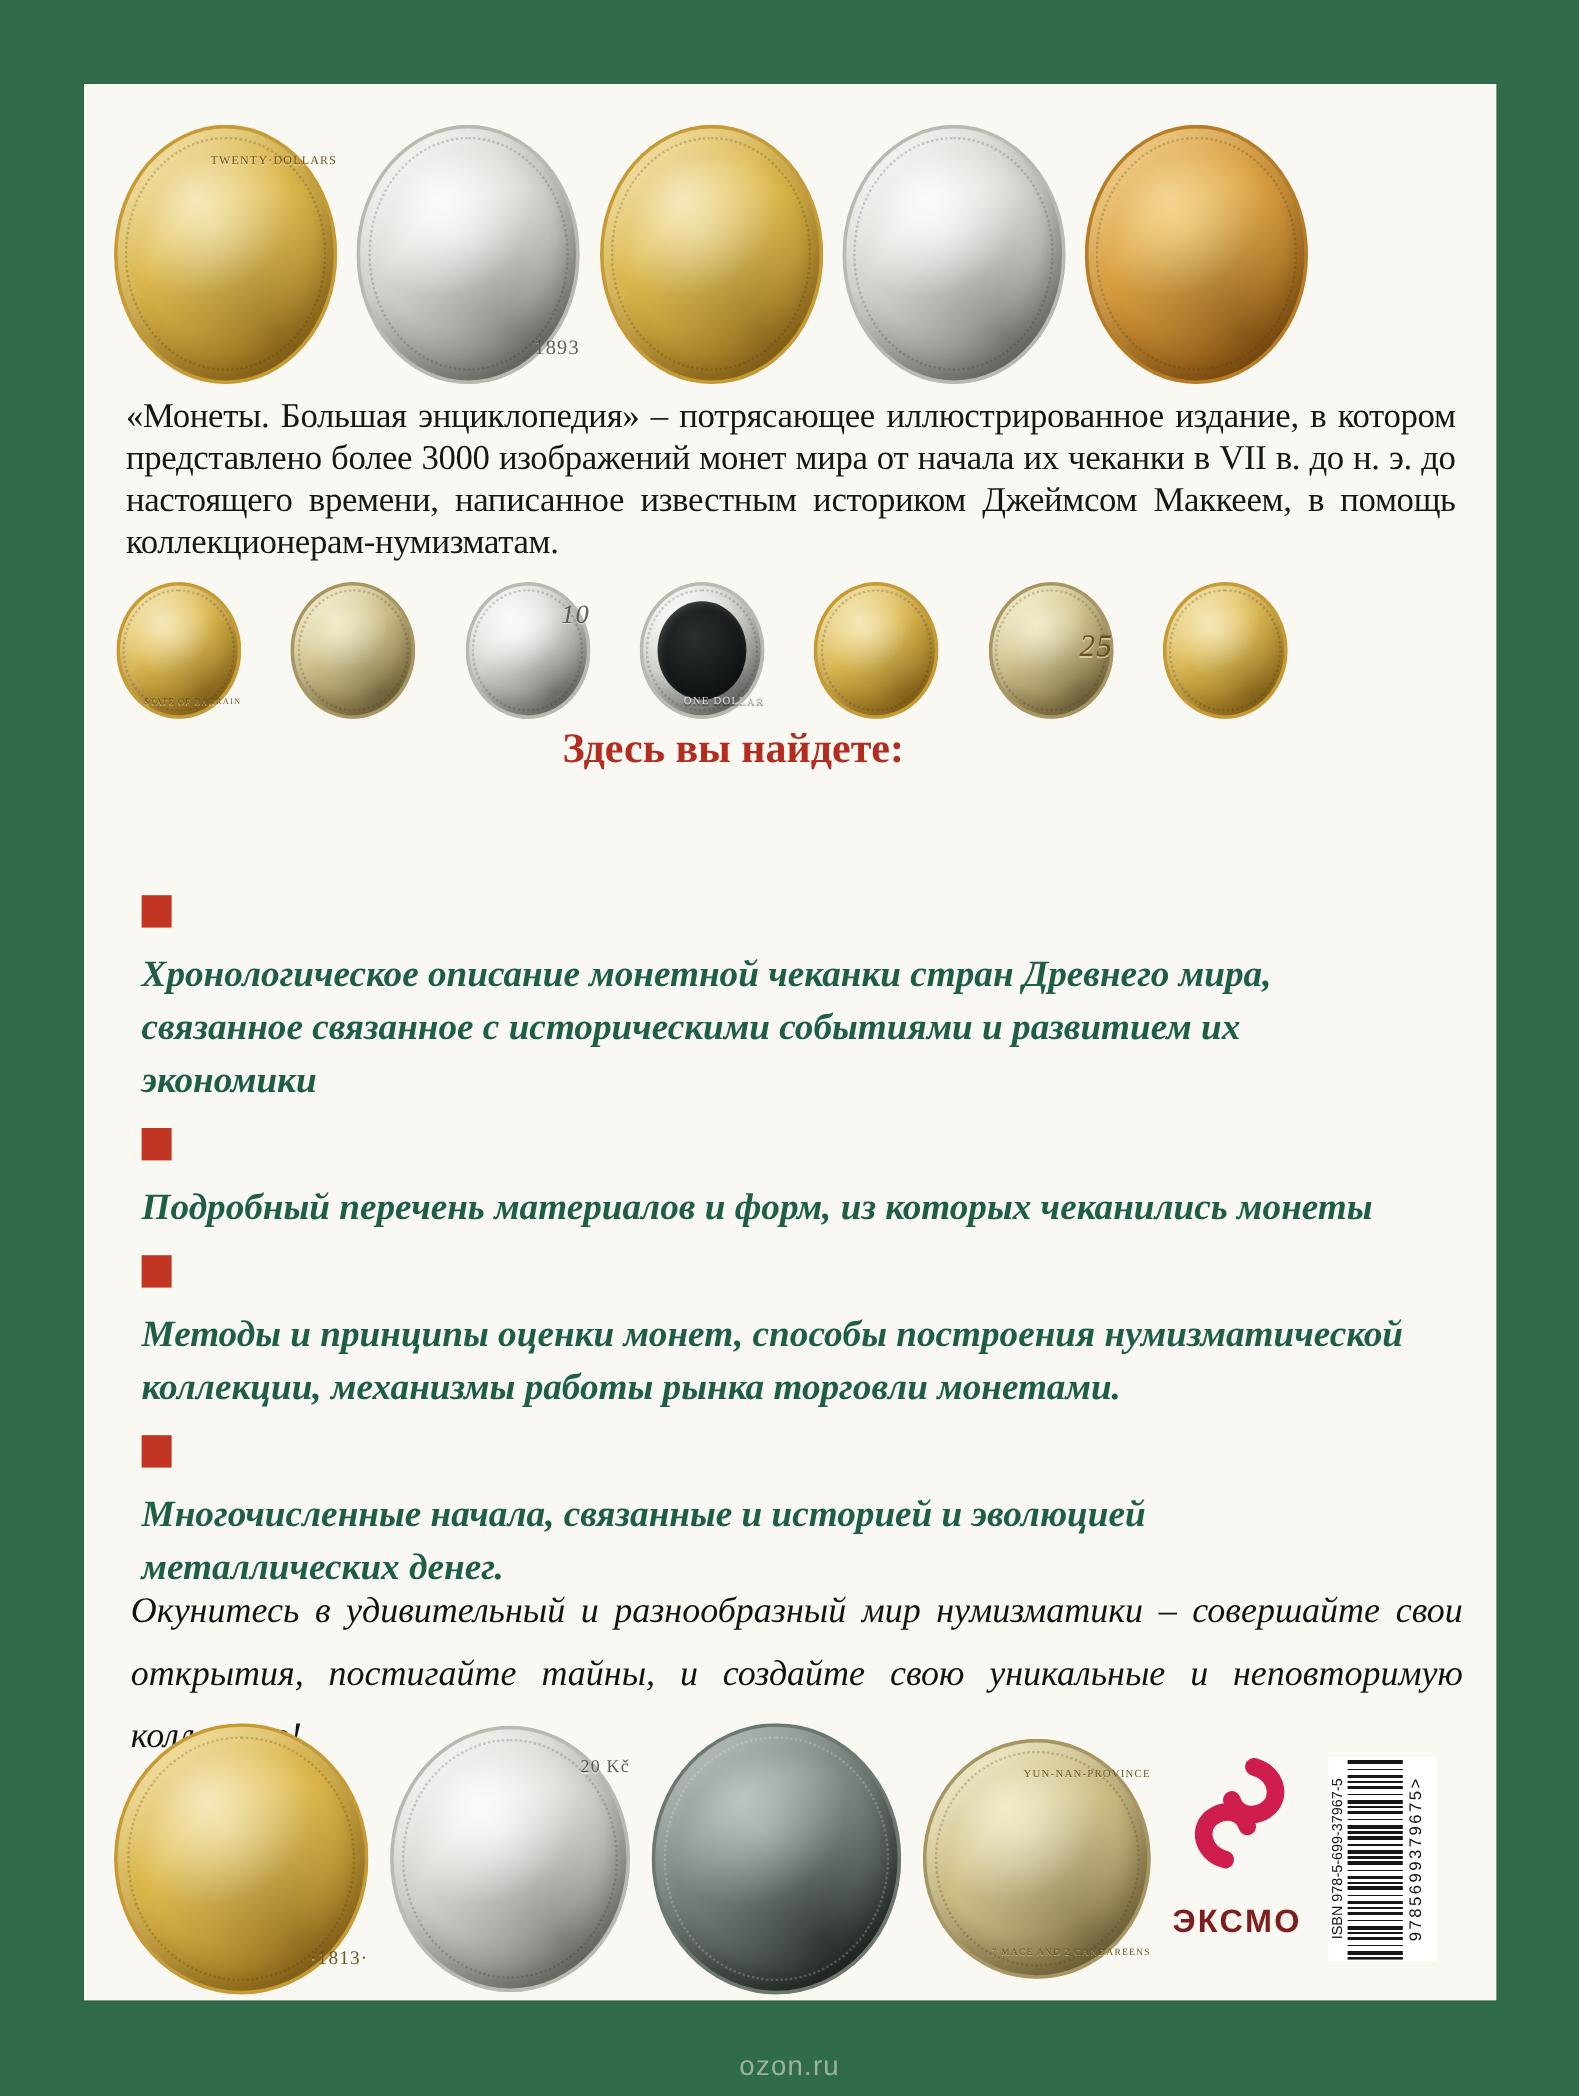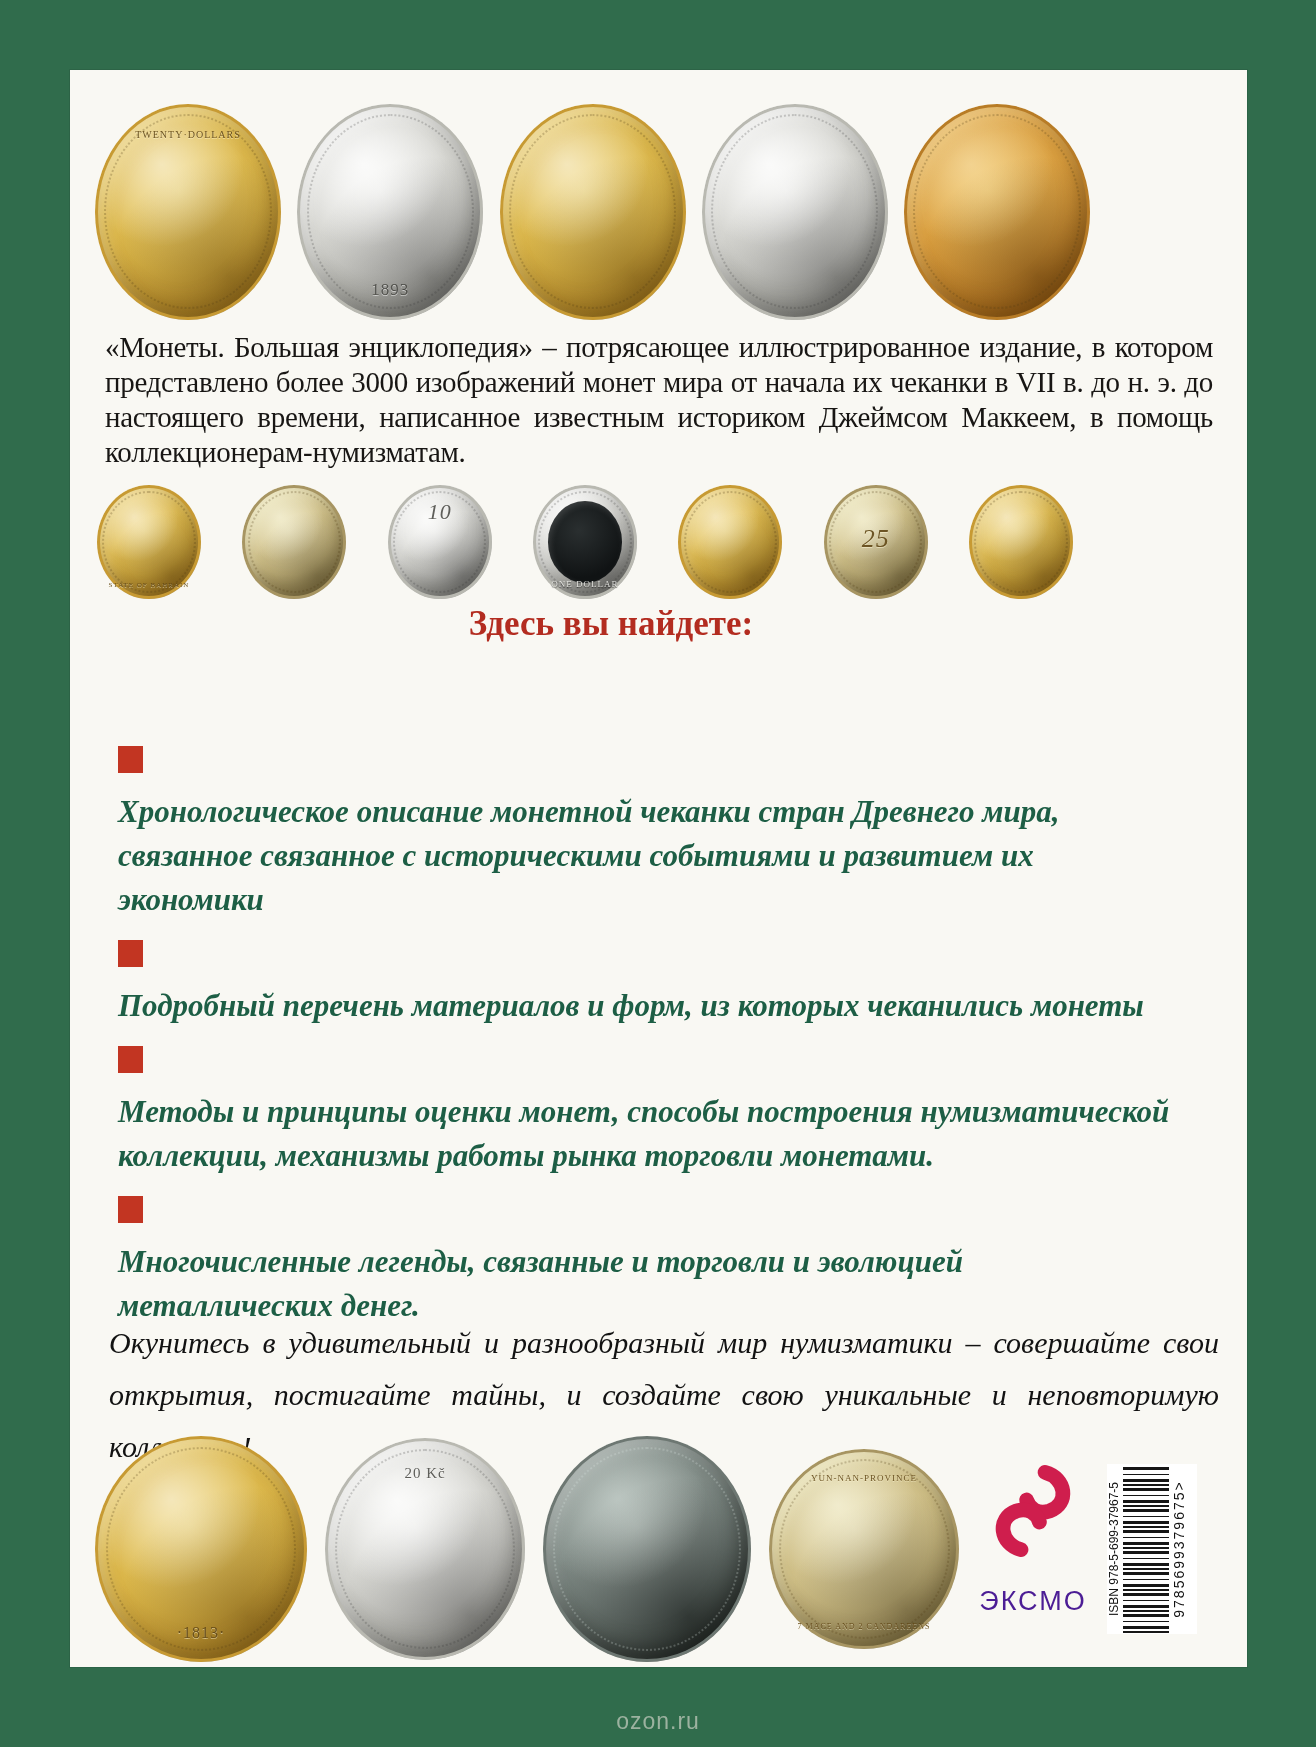--- a/index.html
+++ b/index.html
@@ -49,21 +49,21 @@
         background:radial-gradient(circle at 42% 36%, #2a2f30, #101314 70%);
         box-shadow:inset 2px 3px 6px rgba(255,255,255,.15);}
 
   .coin-lg{width:186px;height:216px;}
   .coin-sm{width:104px;height:114px;}
   .coin-b1{width:212px;height:226px;}
   .coin-b2{width:200px;height:222px;}
   .coin-b3{width:208px;height:226px;}
   .coin-b4{width:190px;height:200px;}
 
-  .badge{position:absolute;left:0;right:0;text-align:center;z-index:2;
+  .badge{position:absolute;left:0;right:0;text-align:right;z-index:2;
         font-family:"Liberation Serif",serif;color:rgba(95,70,20,.9);
         text-shadow:0 1px 0 rgba(255,250,220,.5);letter-spacing:1px;white-space:nowrap;}
   .badge.on-silver{color:rgba(55,55,50,.8);text-shadow:0 1px 0 rgba(255,255,255,.55);}
   .badge.on-dark{color:rgba(240,240,235,.9);text-shadow:0 1px 1px rgba(0,0,0,.6);}
   .b-top{top:12%;}  .b-bottom{bottom:9%;}  .b-center{top:34%;}
 
   
   .row-top{position:absolute;left:25px;top:33px;width:995px;height:217px;
         display:flex;justify-content:space-between;align-items:center;}
   .intro{position:absolute;left:35px;top:260px;width:1108px;margin:0;
@@ -78,23 +78,23 @@
   .bullet-text{font-size:31px;line-height:44px;font-style:italic;font-weight:bold;
         color:#1d5e45;}
   .closing{position:absolute;left:35px;top:1243px;width:1110px;margin:4px;
         font-size:30px;line-height:52px;font-style:italic;color:#121212;text-align:justify;}
   .row-bottom{position:absolute;left:25px;top:1363px;width:1102px;height:232px;
         display:flex;justify-content:space-between;align-items:center;}
 
   
   .eksmo{width:112px;height:192px;position:relative;flex:0 0 auto;}
   .eksmo svg{position:absolute;left:10px;top:6px;}
-  .eksmo-name{position:absolute;left:0;right:0;bottom:28px;text-align:center;
-        font-family:"Liberation Sans",sans-serif;font-weight:normal;font-size:27px;
-        letter-spacing:2px;color:#4c1d95;}
+  .eksmo-name{position:absolute;left:0;right:0;bottom:28px;text-align:left;
+        font-family:"Liberation Sans",sans-serif;font-weight:bold;font-size:27px;
+        letter-spacing:2px;color:#7f1d1d;}
   .barcode-box{width:90px;height:170px;position:relative;flex:0 0 auto;}
   .barcode-inner{position:absolute;left:-40px;top:40px;width:170px;height:90px;
         transform:rotate(-90deg);display:flex;flex-direction:column;background:#fff;}
   .isbn{font-family:"Liberation Sans",sans-serif;font-size:12px;text-align:center;
         color:#111;margin:0 0 2px 0;white-space:nowrap;}
   .bars{height:46px;width:168px;margin:0 1px;
         background:repeating-linear-gradient(90deg,#161616 0 2px,#fff 2px 4px,#161616 4px 7px,#fff 7px 11px,#161616 11px 12px,#fff 12px 16px,#161616 16px 19px,#fff 19px 21px);}
   .digits{font-family:"Liberation Sans",sans-serif;font-size:14px;text-align:center;
         letter-spacing:2px;color:#111;margin-top:2px;white-space:nowrap;}
 
@@ -151,21 +151,21 @@
       <div class="bullet-item">
         <span class="sq"></span>
         <span class="bullet-text">Подробный перечень материалов и форм, из которых чеканились монеты</span>
       </div>
       <div class="bullet-item">
         <span class="sq"></span>
         <span class="bullet-text">Методы и принципы оценки монет, способы построения нумизматической коллекции, механизмы работы рынка торговли монетами.</span>
       </div>
       <div class="bullet-item">
         <span class="sq"></span>
-        <span class="bullet-text">Многочисленные легенды, связанные и торговли и эволюцией металлических денег.</span>
+        <span class="bullet-text">Многочисленные начала, связанные и историей и эволюцией металлических денег.</span>
       </div>
     </div>
 
     <p class="closing">Окунитесь в удивительный и разнообразный мир нумизматики – совершайте свои открытия, постигайте тайны, и создайте свою уникальные и неповторимую коллекцию!</p>
 
     <div class="row-bottom">
       <div class="coin coin-b1 gold">
         <span class="badge b-bottom" style="font-size:16px">·1813·</span>
       </div>
       <div class="coin coin-b2 silver">

